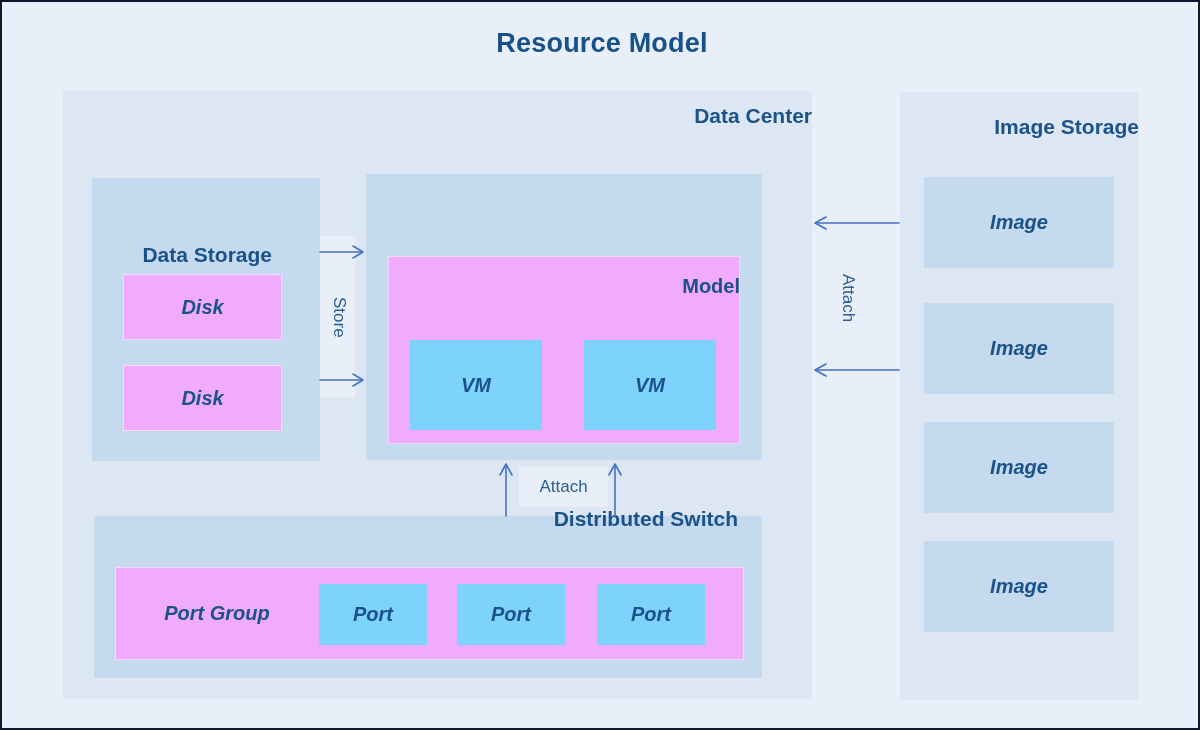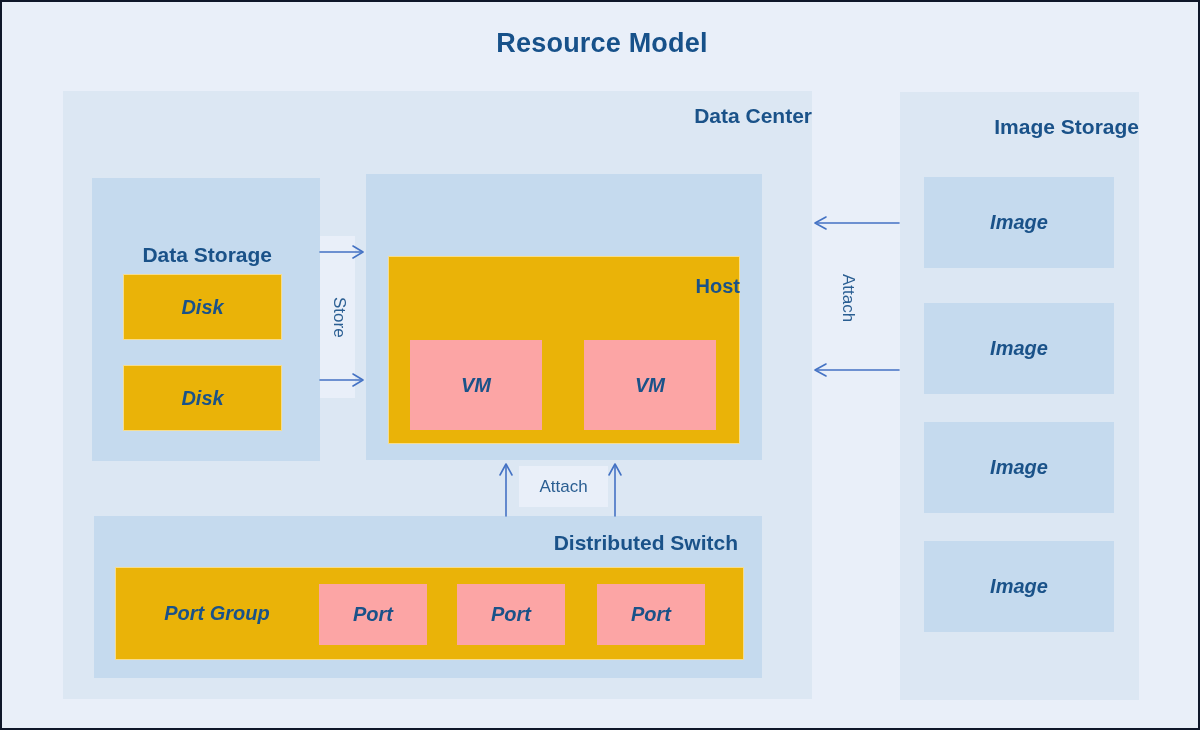--- a/index.html
+++ b/index.html
@@ -12,22 +12,22 @@
     font-family:"Liberation Sans", sans-serif;
     overflow:hidden;
   }
   .abs{position:absolute;box-sizing:border-box;}
   .page-title{
     left:0;top:26px;width:1200px;text-align:center;
     font-size:27px;font-weight:700;color:#17518a;letter-spacing:.2px;
   }
   .container{background:#dce7f3;}
   .section{background:#c5daee;}
-  .light-box{background:#eab308;border:1px solid rgba(255,255,255,.55);}
-  .deep-box{background:#fca5a5;}
+  .light-box{background:#f0abfc;border:1px solid rgba(255,255,255,.55);}
+  .deep-box{background:#7dd3fc;}
   .sec-title{
     text-align:right;font-size:21px;font-weight:700;color:#1a5289;
   }
   .inner-label{
     display:flex;align-items:center;justify-content:center;
     font-size:20px;font-weight:700;color:#1a5289;font-style:italic;
   }
   .arrow-label{
     display:flex;align-items:center;justify-content:center;
     font-size:17px;font-weight:400;color:#2a5e92;
@@ -46,26 +46,26 @@
   <div class="abs container" style="left:61px;top:89px;width:749px;height:608px;"></div>
   <div class="abs sec-title" style="left:61px;top:102px;width:749px;">Data Center</div>
 
   <div class="abs section" style="left:90px;top:176px;width:228px;height:283px;"></div>
   <div class="abs sec-title" style="left:90px;top:197px;width:180px;margin-top:44px;">Data Storage</div>
   <div class="abs light-box inner-label" style="left:121px;top:272px;width:159px;height:66px;">Disk</div>
   <div class="abs light-box inner-label" style="left:121px;top:363px;width:159px;height:66px;">Disk</div>
 
   <div class="abs section" style="left:364px;top:172px;width:396px;height:286px;"></div>
   <div class="abs light-box" style="left:386px;top:254px;width:352px;height:188px;"></div>
-  <div class="abs sec-title" style="left:386px;top:273px;width:352px;font-size:20px;">Host</div>
+  <div class="abs sec-title" style="left:386px;top:273px;width:352px;font-size:20px;">Model</div>
   <div class="abs deep-box inner-label" style="left:408px;top:338px;width:132px;height:90px;">VM</div>
   <div class="abs deep-box inner-label" style="left:582px;top:338px;width:132px;height:90px;">VM</div>
 
   <div class="abs section" style="left:92px;top:514px;width:668px;height:162px;"></div>
-  <div class="abs sec-title" style="left:92px;top:529px;width:644px;">Distributed Switch</div>
+  <div class="abs sec-title" style="left:92px;top:505px;width:644px;">Distributed Switch</div>
   <div class="abs light-box" style="left:113px;top:565px;width:629px;height:93px;"></div>
   <div class="abs inner-label" style="left:130px;top:565px;width:170px;height:93px;text-align:center;">Port Group</div>
   <div class="abs deep-box inner-label" style="left:317px;top:582px;width:108px;height:61px;">Port</div>
   <div class="abs deep-box inner-label" style="left:455px;top:582px;width:108px;height:61px;">Port</div>
   <div class="abs deep-box inner-label" style="left:595px;top:582px;width:108px;height:61px;">Port</div>
 
   <div class="abs container" style="left:898px;top:90px;width:239px;height:608px;"></div>
   <div class="abs sec-title" style="left:898px;top:113px;width:239px;">Image Storage</div>
   <div class="abs section inner-label" style="left:922px;top:175px;width:190px;height:91px;">Image</div>
   <div class="abs section inner-label" style="left:922px;top:301px;width:190px;height:91px;">Image</div>

